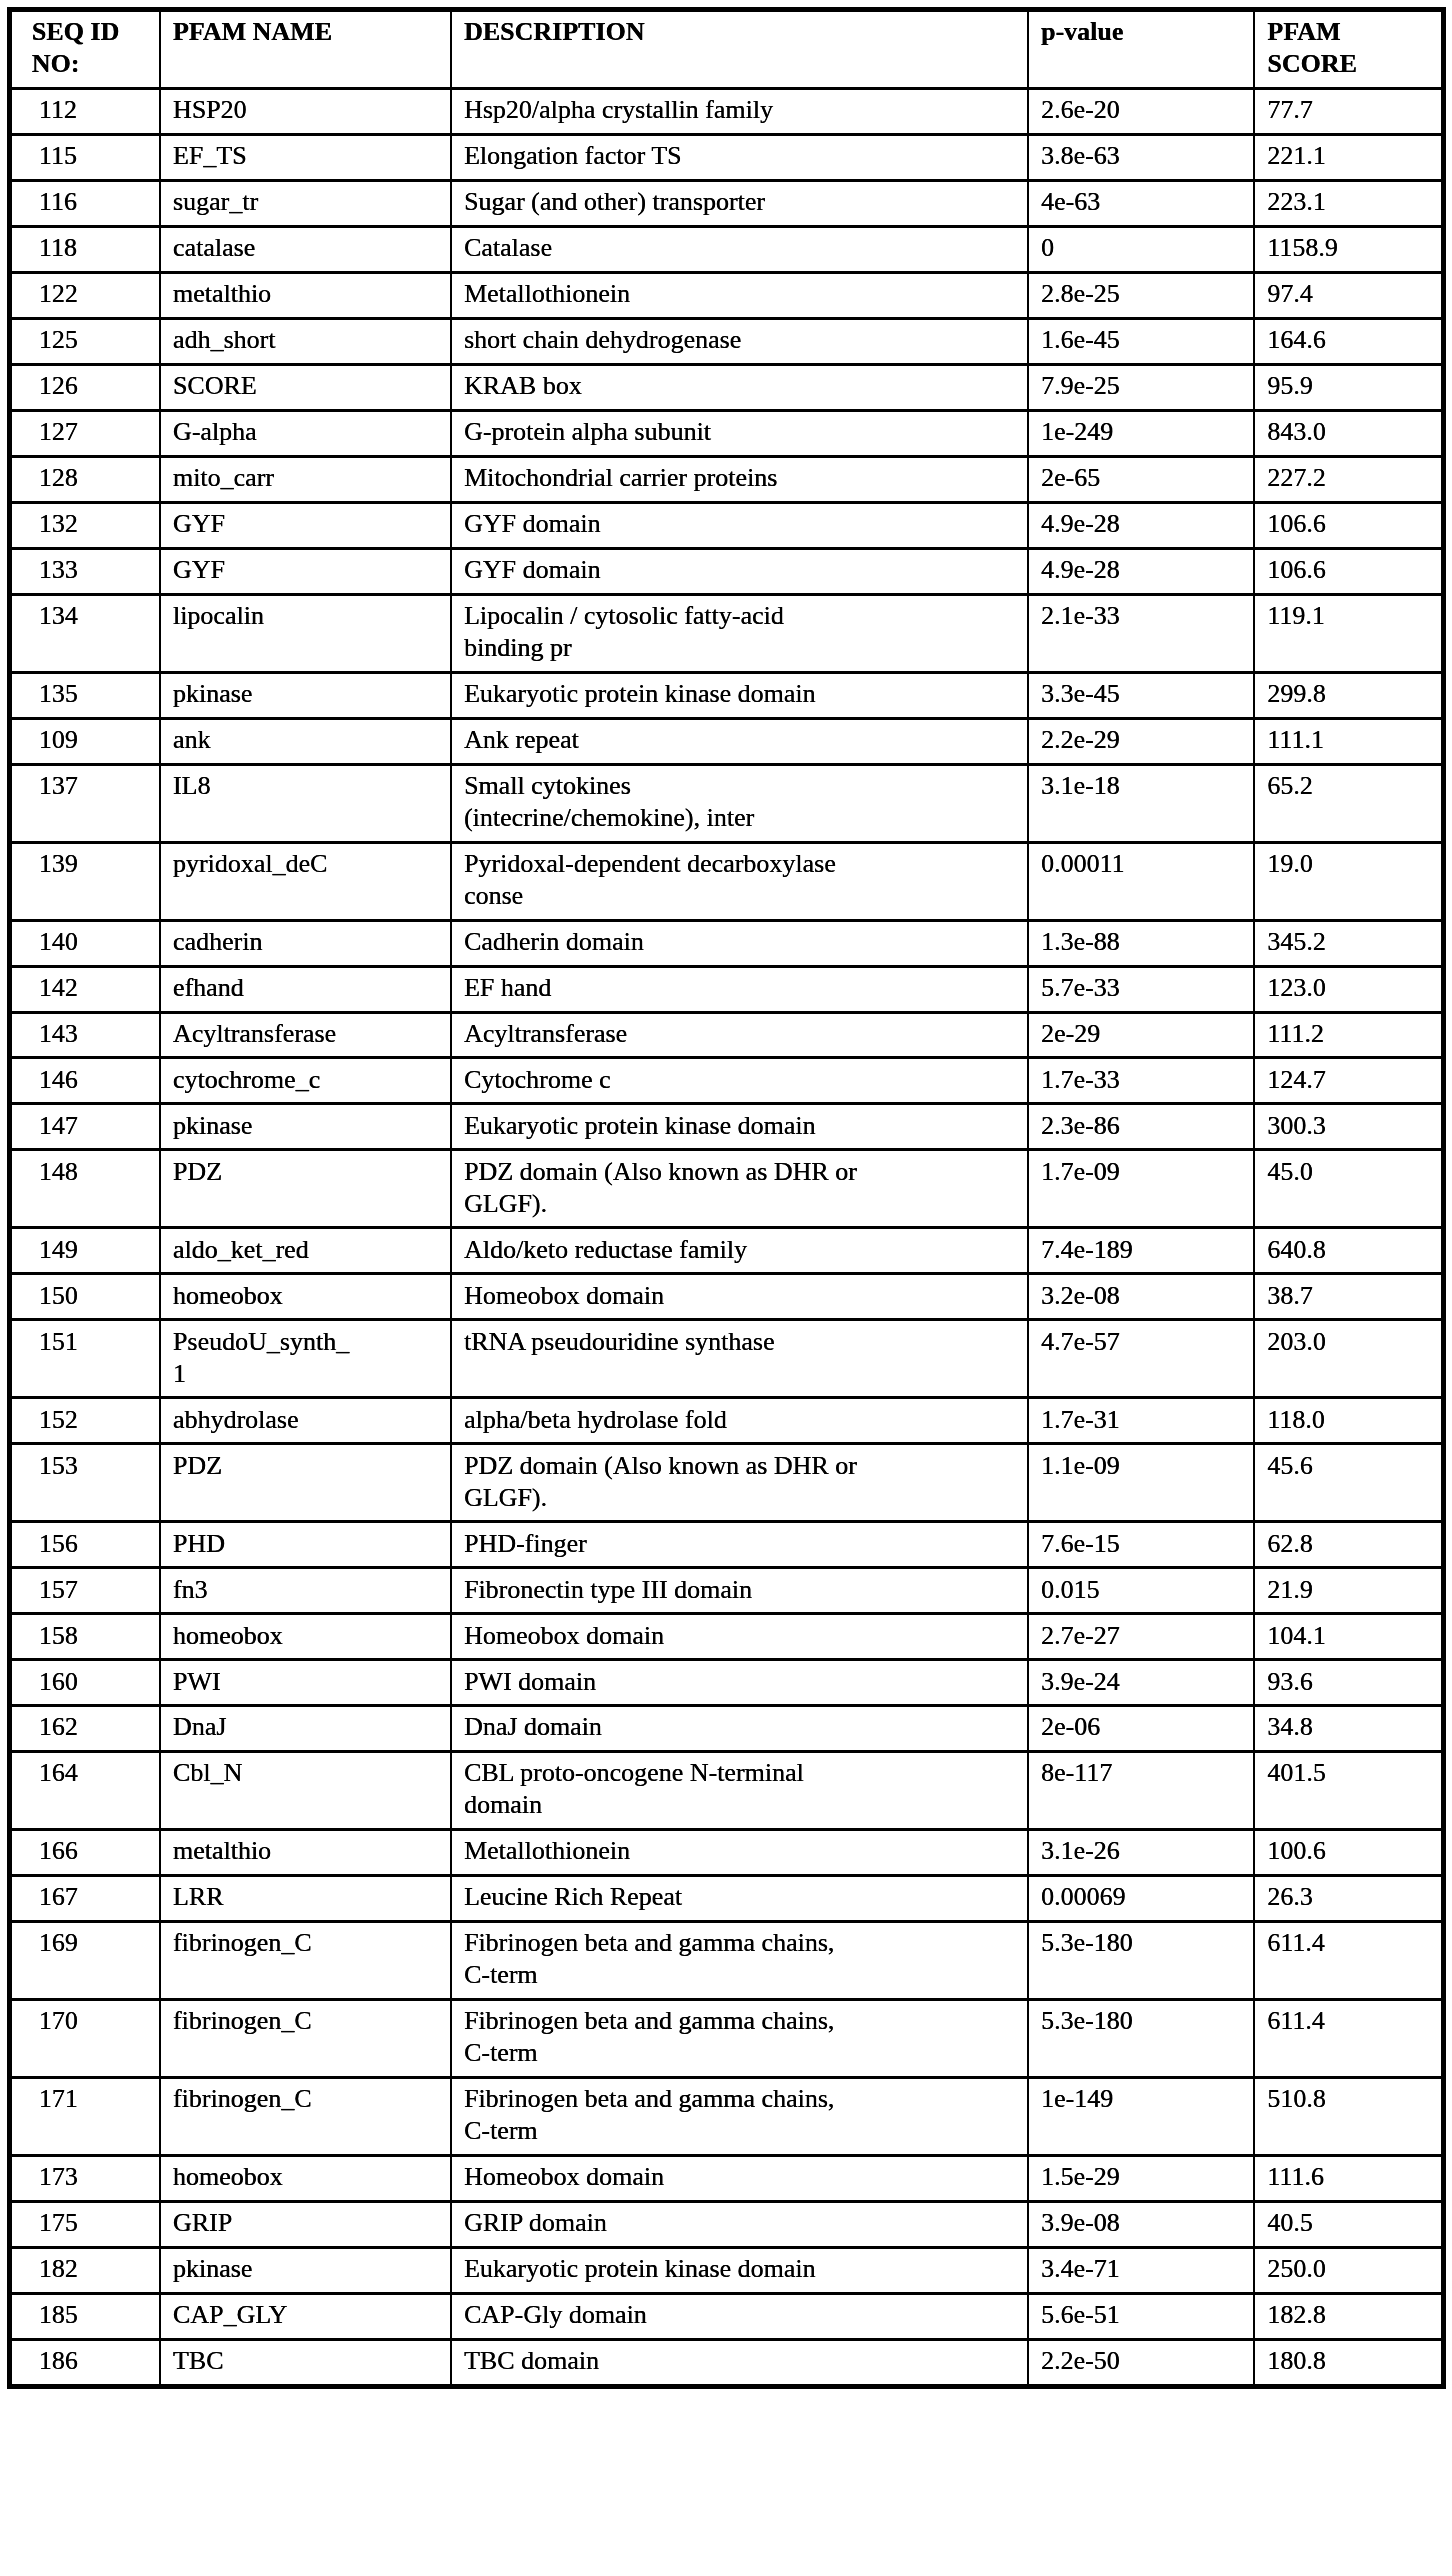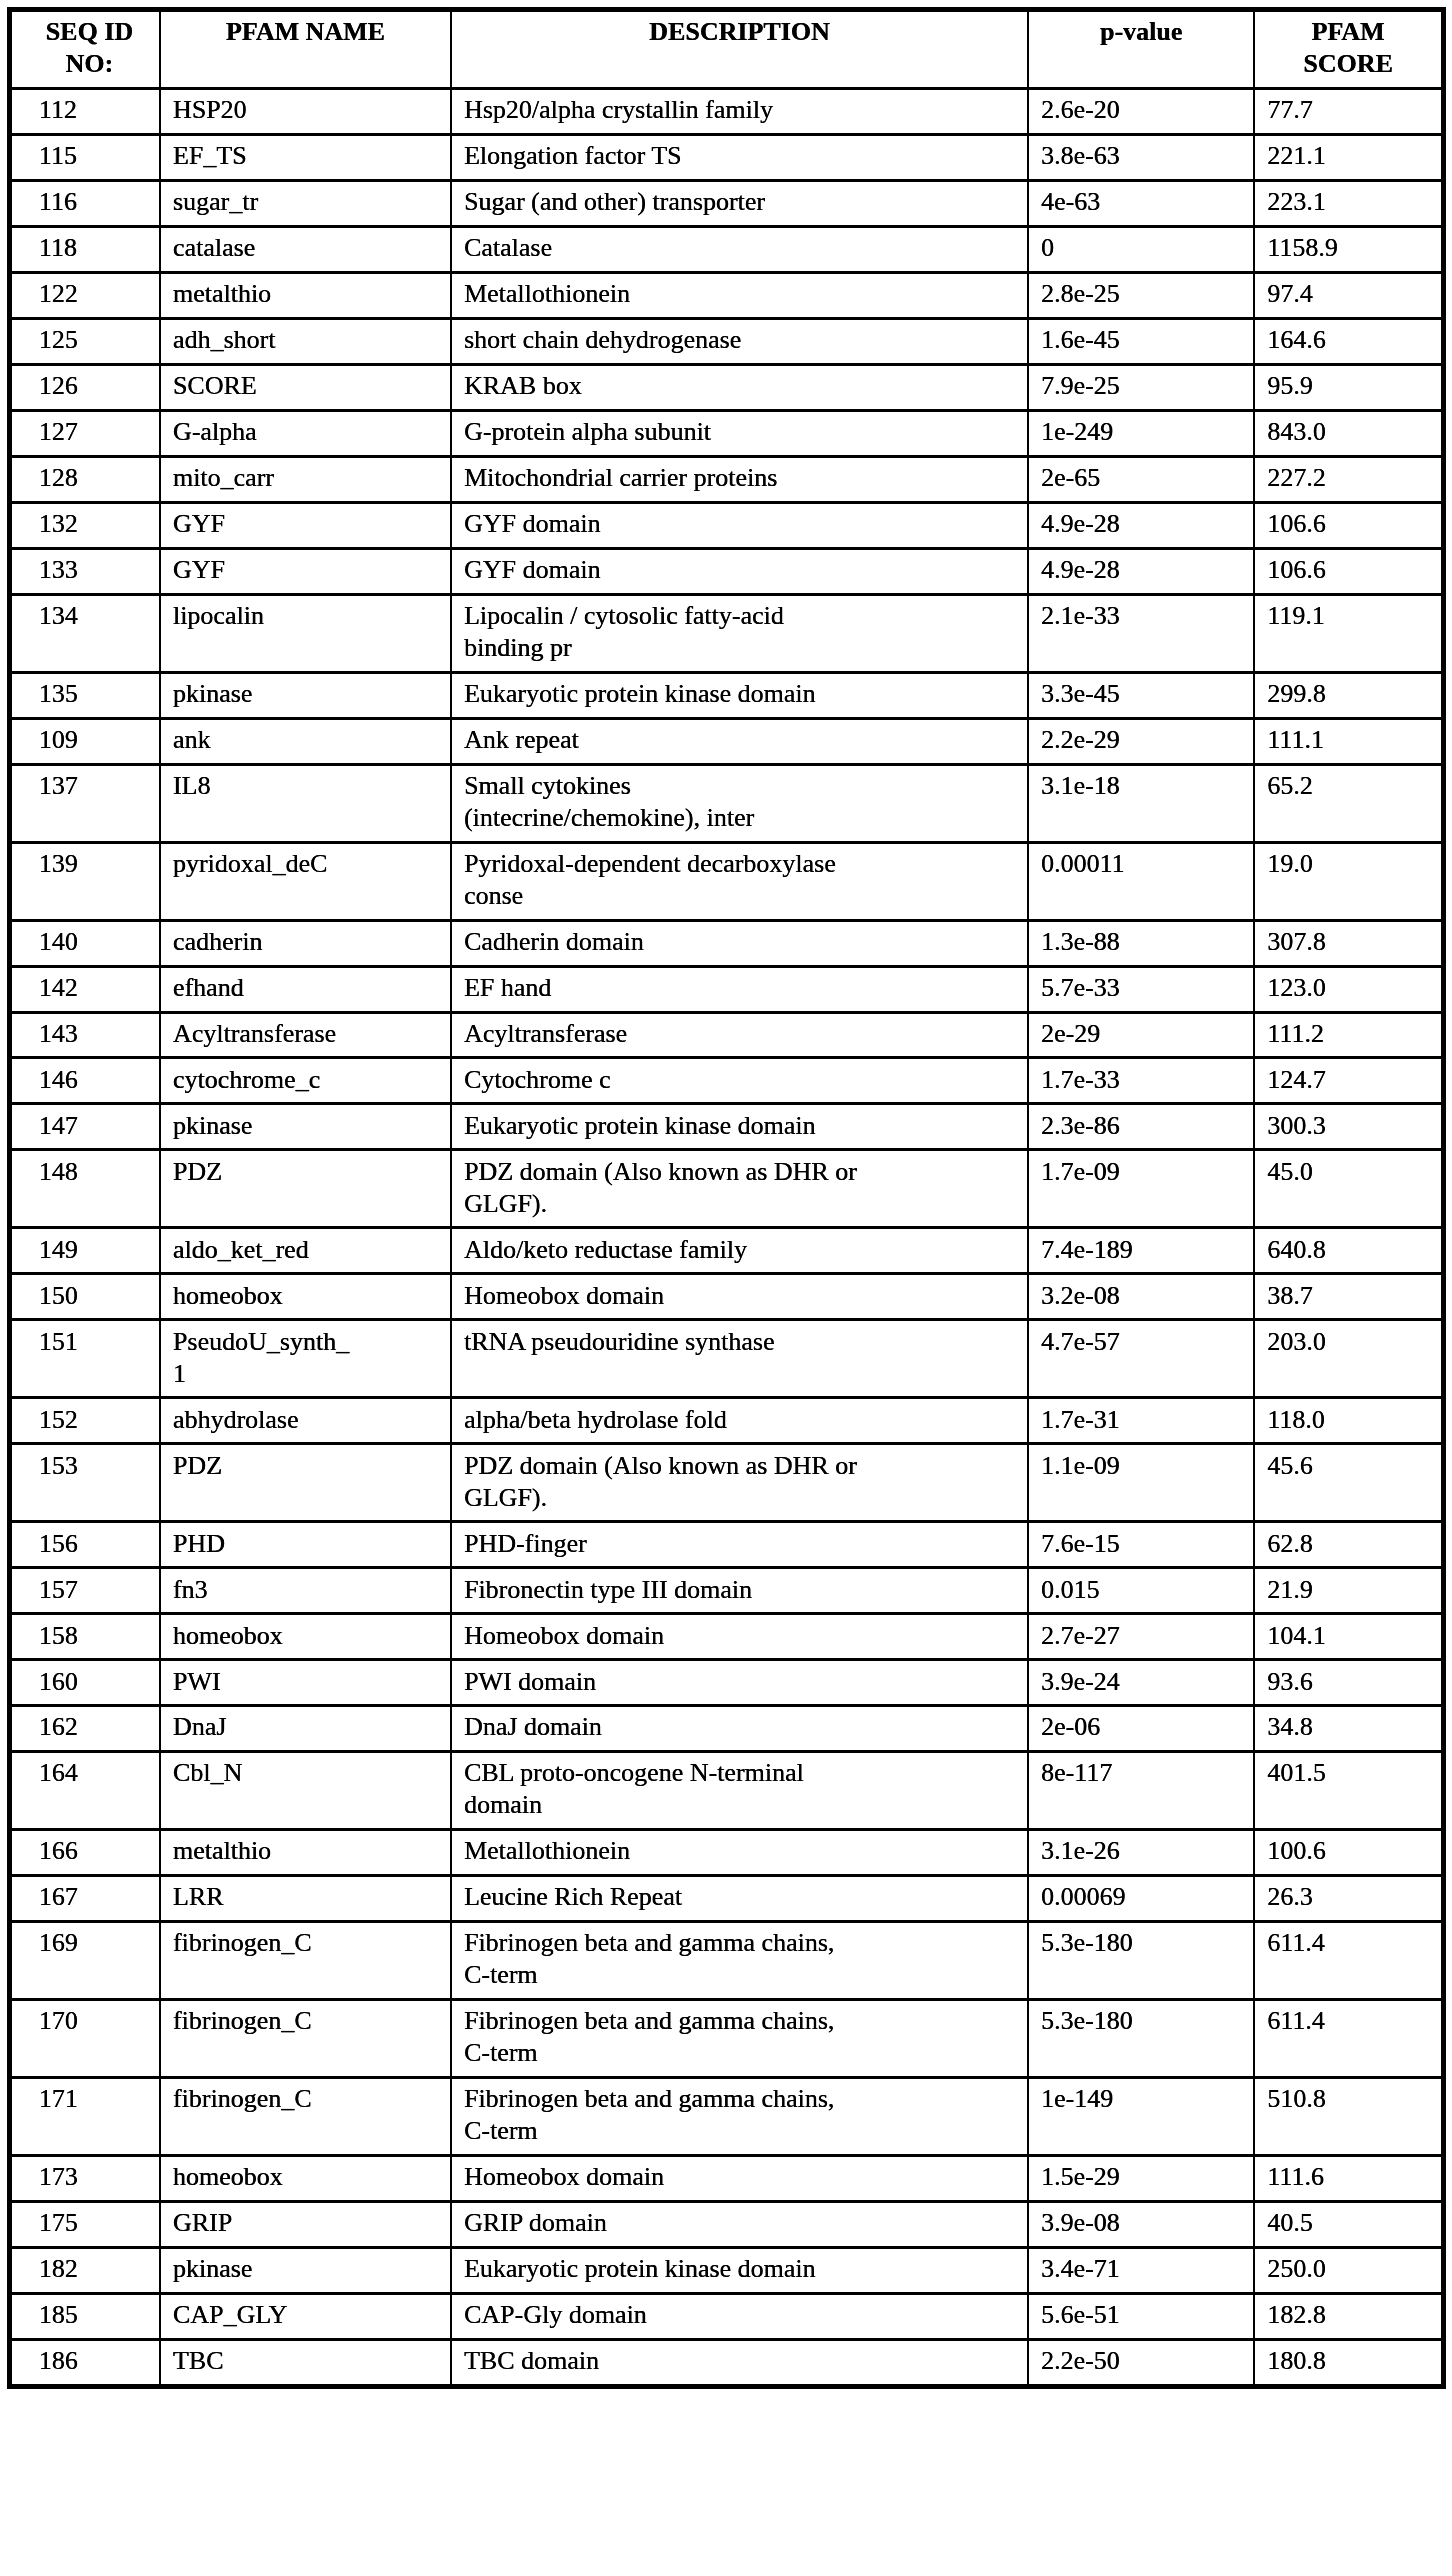--- a/index.html
+++ b/index.html
@@ -31,21 +31,20 @@
     vertical-align: top;
     font-size: 26px;
     line-height: 32px;
     padding: 4.2px 12px 6.8px 12px;
     text-align: left;
     font-weight: normal;
     overflow: hidden;
   }
   .pfam-table th {
     font-weight: bold;
-    text-align: center;
   }
   
   .col-seq   { width: 149px; }
   .col-name  { width: 288px; }
   .col-desc  { width: 571px; }
   .col-pval  { width: 224px; }
   .col-score { width: 187px; }
 
   .pfam-table td.c-seq  { padding-left: 27px; }
   .pfam-table th.h-seq  { padding-left: 20px; }
@@ -192,21 +191,21 @@
           <td class="c-desc">Pyridoxal-dependent decarboxylase
 conse</td>
           <td class="c-pval">0.00011</td>
           <td class="c-score">19.0</td>
         </tr>
         <tr>
           <td class="c-seq">140</td>
           <td class="c-name">cadherin</td>
           <td class="c-desc">Cadherin domain</td>
           <td class="c-pval">1.3e-88</td>
-          <td class="c-score">307.8</td>
+          <td class="c-score">345.2</td>
         </tr>
         <tr>
           <td class="c-seq">142</td>
           <td class="c-name">efhand</td>
           <td class="c-desc">EF hand</td>
           <td class="c-pval">5.7e-33</td>
           <td class="c-score">123.0</td>
         </tr>
         <tr>
           <td class="c-seq">143</td>

